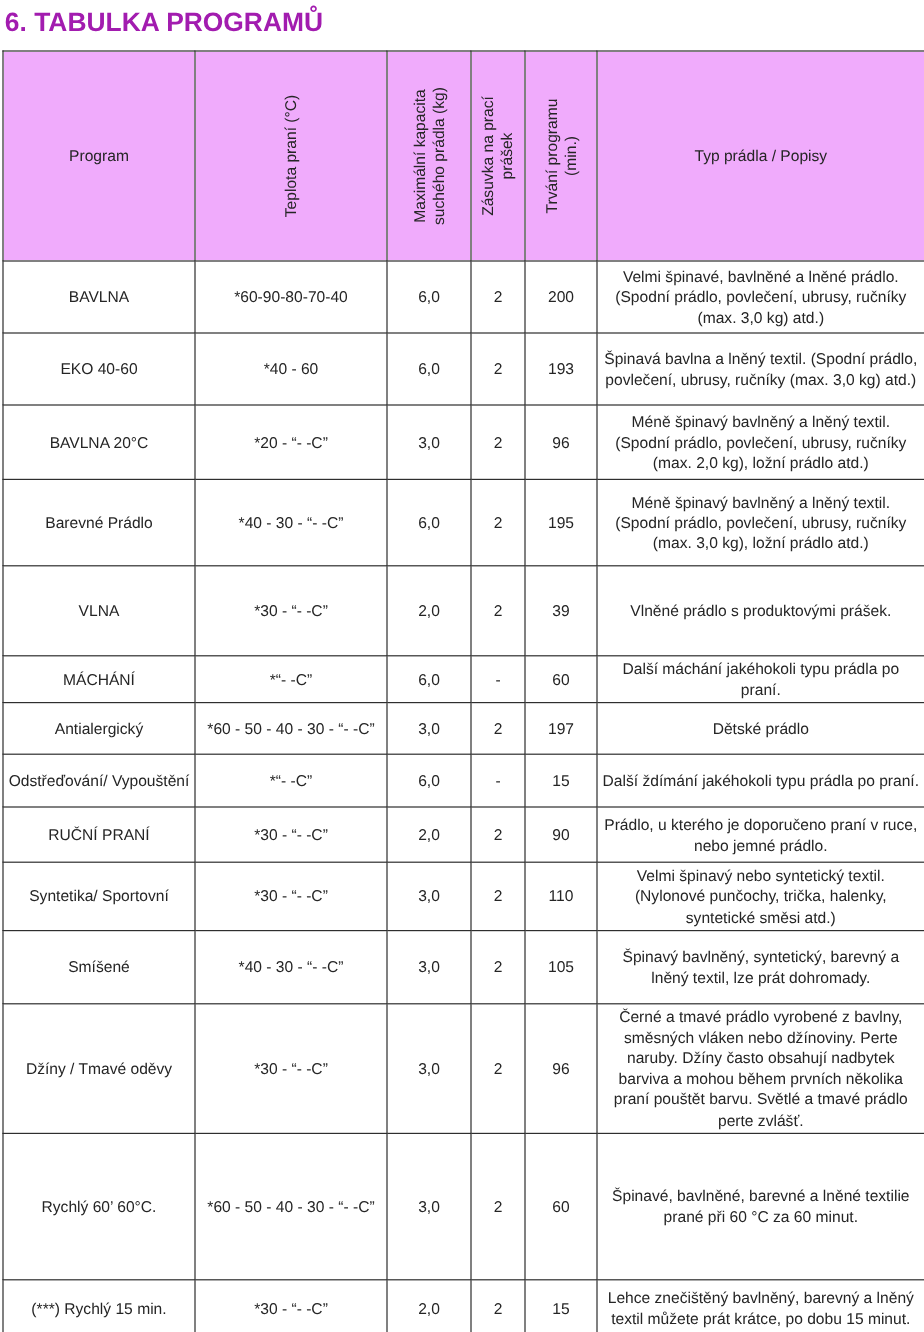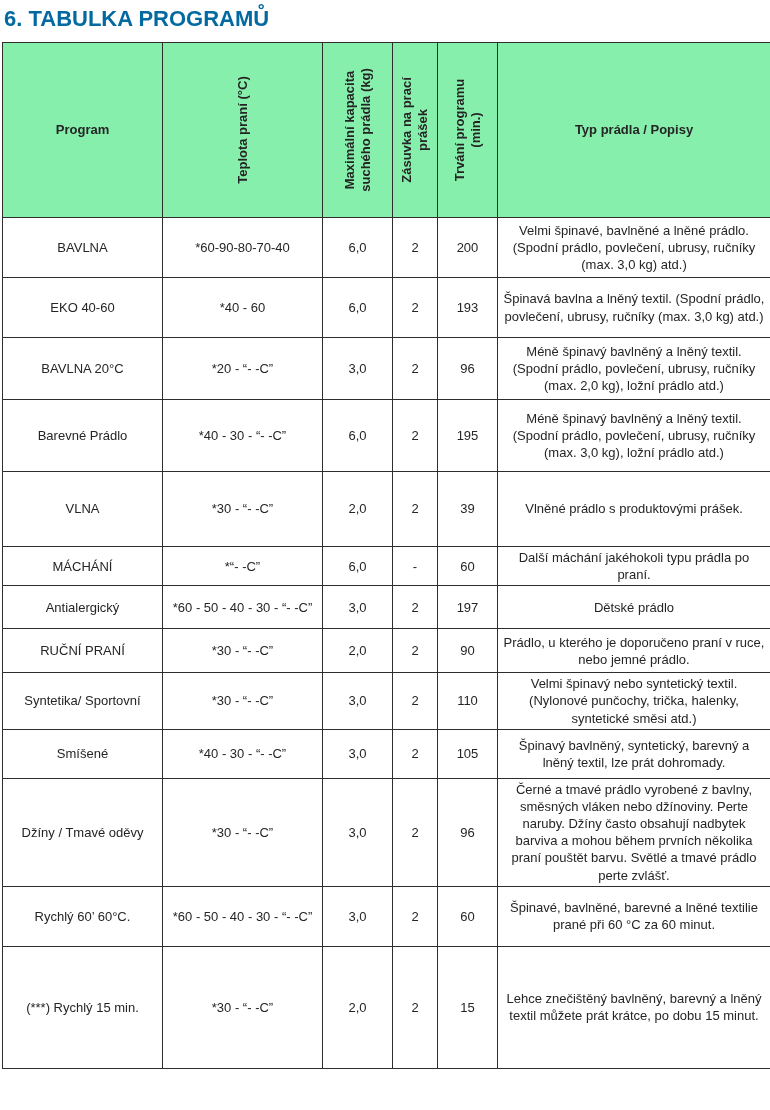--- a/index.html
+++ b/index.html
@@ -14,42 +14,42 @@
     height: 1110px;
     box-sizing: border-box;
     padding: 4px 2px 0 2px;
     background: #ffffff;
     overflow: hidden;
   }
   h1.doc-title {
     font-size: 22px;
     font-weight: bold;
     letter-spacing: 0px;
-    color: #0369a1;
+    color: #a21caf;
     margin: 2px 0 10px 2px;
   }
   table.programs {
     border-collapse: collapse;
     table-layout: fixed;
     width: 766px;
   }
   table.programs th,
   table.programs td {
     border: 1px solid #2e2e2e;
     text-align: center;
     vertical-align: middle;
     font-size: 13px;
     line-height: 1.32;
     padding: 2px 4px;
     overflow: hidden;
     word-wrap: break-word;
   }
   thead th {
-    background: #86efac;
-    font-weight: bold;
+    background: #f0abfc;
+    font-weight: normal;
     height: 170px;
   }
   thead th.v {
     position: relative;
     padding: 0;
   }
   thead th.v .rot {
     position: absolute;
     left: 50%;
     top: 50%;
@@ -168,20 +168,28 @@
 
   <tr>
     <td>Antialergický</td>
     <td>*60 - 50 - 40 - 30 - “- -C”</td>
     <td>3,0</td>
     <td>2</td>
     <td>197</td>
     <td>Dětské prádlo</td>
   </tr>
 
+  <tr>
+    <td>Odstřeďování/ Vypouštění</td>
+    <td>*“- -C”</td>
+    <td>6,0</td>
+    <td>-</td>
+    <td>15</td>
+    <td>Další ždímání jakéhokoli typu prádla po praní.</td>
+  </tr>
 
   <tr>
     <td>RUČNÍ PRANÍ</td>
     <td>*30 - “- -C”</td>
     <td>2,0</td>
     <td>2</td>
     <td>90</td>
     <td>Prádlo, u kterého je doporučeno praní v ruce, nebo jemné prádlo.</td>
   </tr>
 

